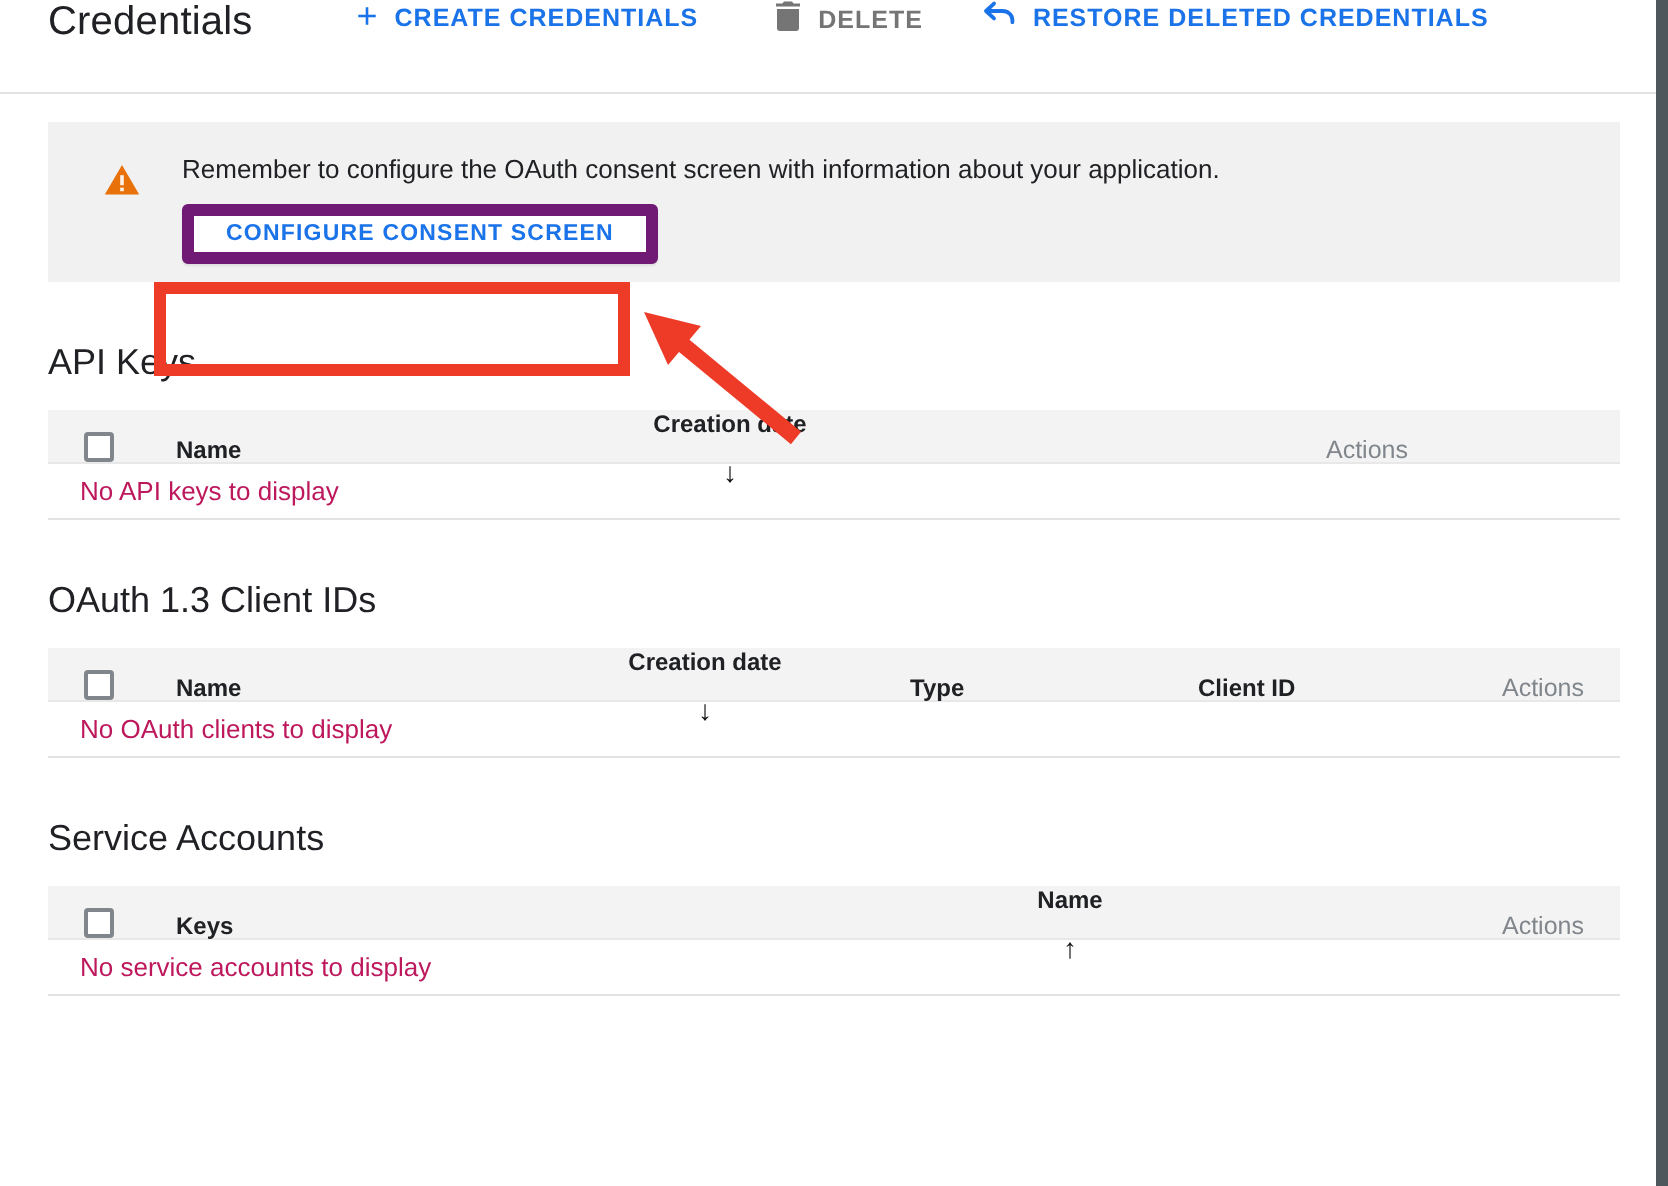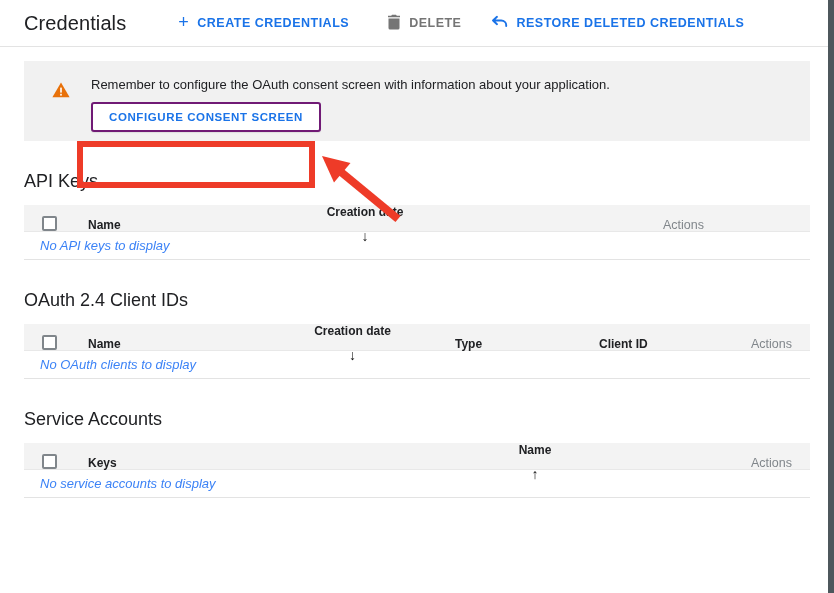--- a/index.html
+++ b/index.html
@@ -1,21 +1,21 @@
 <!DOCTYPE html>
 <html><head>
 <meta charset="utf-8">
 <style>
   * { box-sizing: border-box; margin: 0; padding: 0; }
   html,body { background:#fff; }
   body { font-family: "Liberation Sans", sans-serif; }
   #page { position: relative; width: 834px; height: 593px; background:#fff; overflow: hidden; }
 
   
-  .topbar { height: 47px; display: flex; align-items: center; padding: 16px 24px;
+  .topbar { height: 47px; display: flex; align-items: flex-start; padding: 0 24px;
             border-bottom: 1px solid #e3e3e3; background:#fff; }
   .page-title { font-size: 20px; color: #202124; letter-spacing: .1px; }
   .tb-btn { display: flex; align-items: center; gap: 8px; background: none; border: none;
             font-family: inherit; font-size: 12.5px; font-weight: bold; letter-spacing: .5px;
             cursor: pointer; white-space: nowrap; }
   .tb-btn.blue { color: #1a73e8; margin-left: 52px; }
   .tb-btn.gray { color: #757575; margin-left: 38px; }
   .tb-btn.blue2 { color: #1a73e8; margin-left: 30px; }
   .plus-glyph { font-size: 18px; font-weight: normal; line-height: 1; position: relative; top: -1px; }
 
@@ -23,21 +23,21 @@
   .content { padding: 0 24px; }
   .intro { margin-top: 28px; font-size: 13px; color: #202124; }
   .intro a { color: #3367d6; text-decoration: underline; cursor: pointer; }
   .ext-icon { display: inline-block; margin-left: 4px; position: relative; top: 1px; }
 
   .banner { margin-top: 14px; height: 80px; background: #f1f1f1; display: flex; }
   .warn-wrap { margin: 21px 0 0 28px; flex: 0 0 auto; }
   .banner-body { margin-left: 21px; padding-top: 16px; }
   .banner-msg { font-size: 13px; color: #202124; }
   .consent-btn { margin-top: 10px; height: 30px; padding: 0 16px; background: #fff;
-                 border: 2px solid #701a75; border-radius: 3px; color: #1a73e8;
+                 border: 6px solid #701a75; border-radius: 3px; color: #1a73e8;
                  font-family: inherit; font-size: 11.5px; font-weight: bold; letter-spacing: .6px;
                  cursor: pointer; box-shadow: 0 1px 1px rgba(0,0,0,.08); }
 
   .section-heading { margin: 30px 0 13px; font-size: 18px; font-weight: normal; color: #202124; }
   .heading-row { display: flex; align-items: center; justify-content: flex-start; margin: 30px 0 13px; }
   .heading-row .section-heading { margin: 0; }
   .manage-link { font-size: 13px; color: #3367d6; text-decoration: underline; cursor: pointer; }
 
   .tbl-header { display: grid; align-items: center; height: 27px; background: #f3f3f3;
                 border-bottom: 1px solid #e8e8e8; font-size: 12px; font-weight: bold; color: #202124; }
@@ -46,21 +46,21 @@
   .sort-col { display: flex; align-items: center; gap: 9px; cursor: pointer; flex-direction: column; }
   .sort-arrow { font-size: 14px; font-weight: bold; color: #111; }
   .t-apikeys  { grid-template-columns: 64px 162px 230px 1fr 88px; }
   .t-oauth    { grid-template-columns: 64px 162px 205px 144px 1fr 88px; }
   .t-svcacct  { grid-template-columns: 64px 260px 1fr 88px; }
 
   .checkbox { display: inline-block; width: 15px; height: 15px; border: 2px solid #80868b;
               border-radius: 2px; background: #fff; cursor: pointer; }
 
   .empty-row { height: 28px; display: flex; align-items: center; padding-left: 16px;
-               font-size: 13px; color: #3b82f6; border-bottom: 1px solid #e3e3e3; font-style: italic; }
+               font-size: 13px; color: #be185d; border-bottom: 1px solid #e3e3e3; }
 
   
   .anno-rect { position: absolute; left: 77px; top: 141px; width: 238px; height: 47px;
                border: 6px solid #ee3b28; pointer-events: none; }
   .anno-arrow { position: absolute; inset: 0; pointer-events: none; }
 
   
   .scrollbar { position: absolute; top: 0; right: 0; width: 6px; height: 593px; background: #4d575c; cursor: pointer; }
 </style>
 </head>
@@ -114,21 +114,21 @@
       <span class="cb-cell"><span class="checkbox"></span></span>
       <span>Name</span>
       <span class="sort-col">
         <span>Creation date</span>
         <span class="sort-arrow">↓</span>
       </span>
       <span class="col-actions">Actions</span>
     </div>
     <div class="empty-row">No API keys to display</div>
 
-    <h2 class="section-heading">OAuth 2.4 Client IDs</h2>
+    <h2 class="section-heading">OAuth 1.3 Client IDs</h2>
     <div class="tbl-header t-oauth">
       <span class="cb-cell"><span class="checkbox"></span></span>
       <span>Name</span>
       <span class="sort-col">
         <span>Creation date</span>
         <span class="sort-arrow">↓</span>
       </span>
       <span>Type</span>
       <span>Client ID</span>
       <span class="col-actions">Actions</span>

